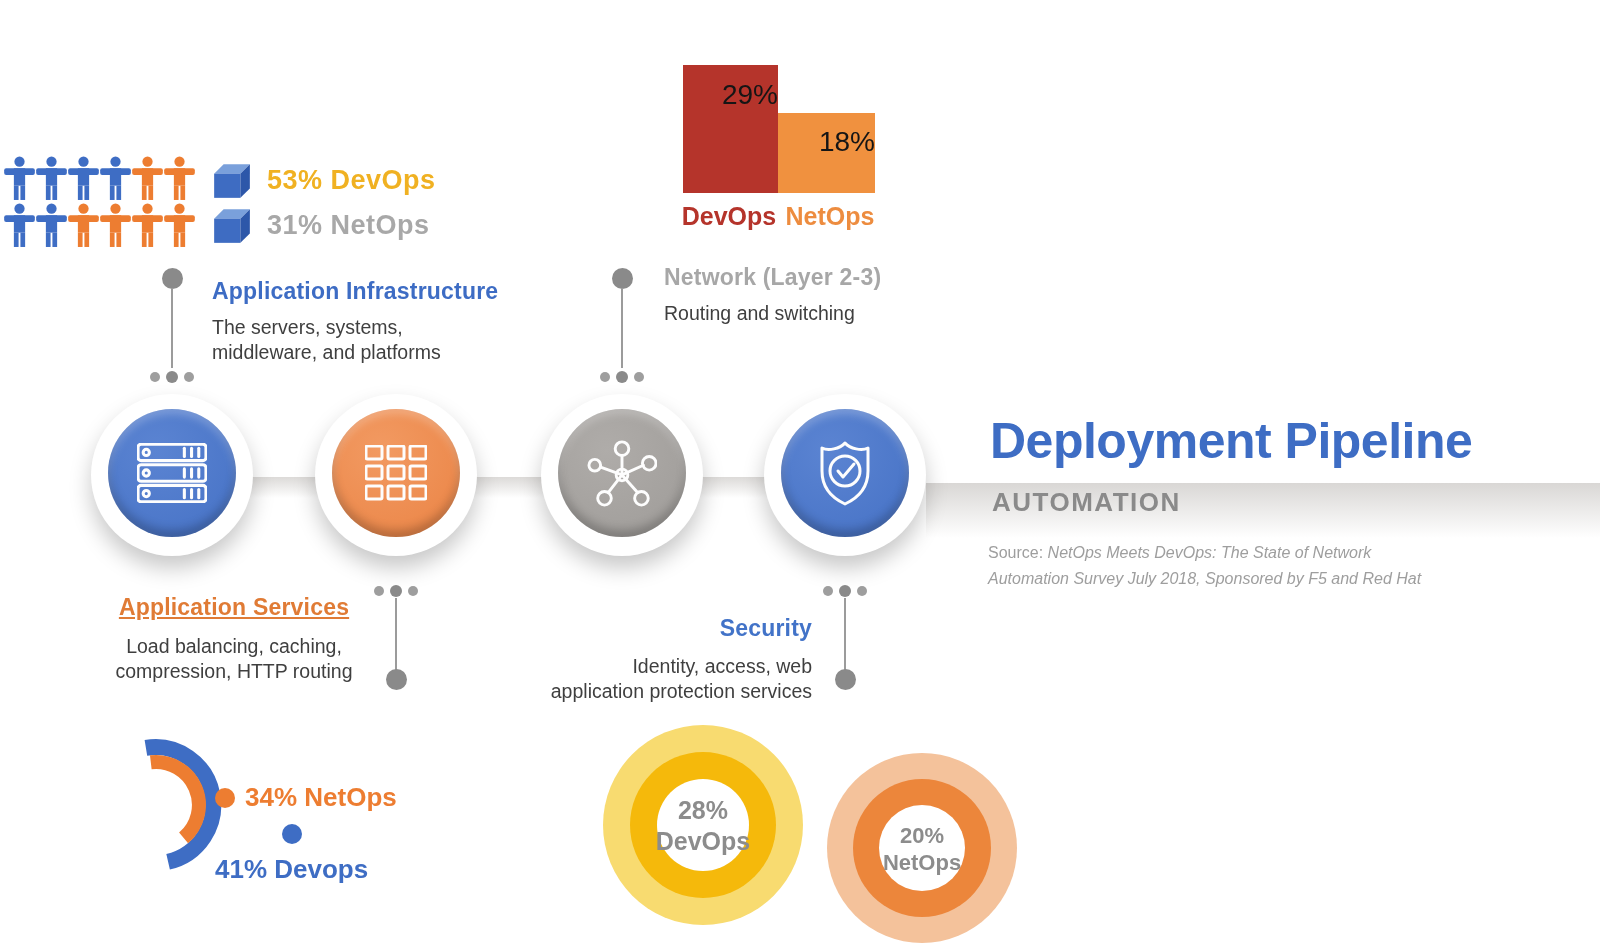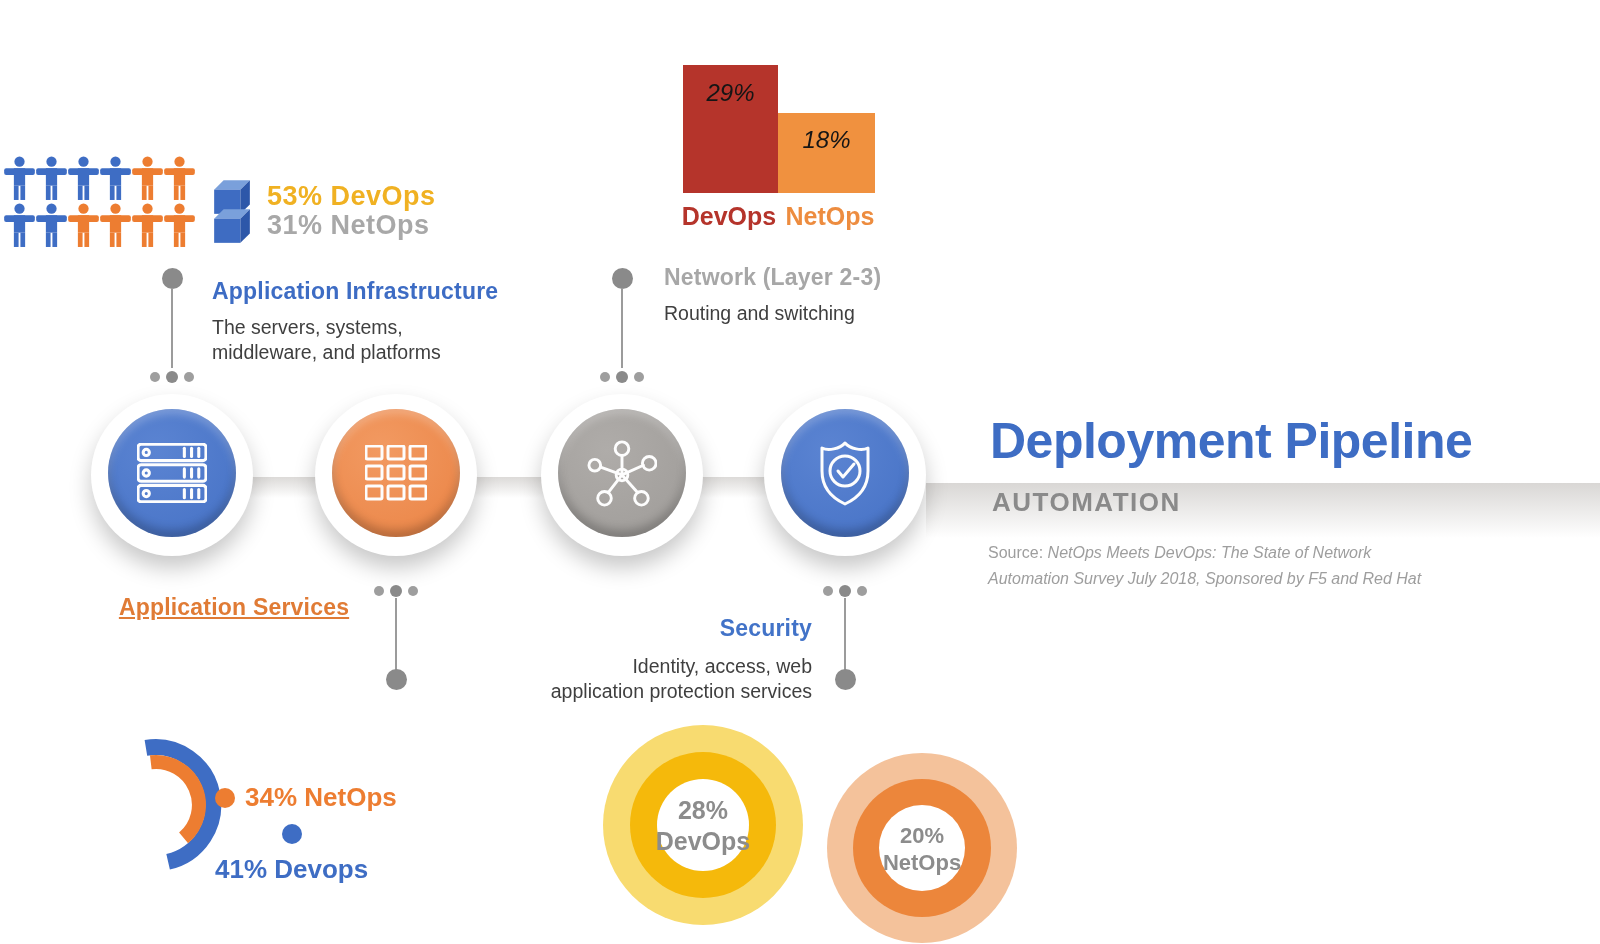--- a/index.html
+++ b/index.html
@@ -8,29 +8,29 @@
   .canvas { position:relative; width:1600px; height:944px; background:#fff; overflow:hidden; }
 
   
   .p-rows { position:absolute; left:4px; top:156px; }
   .p-row { display:flex; gap:1px; height:46px; }
   .p-row + .p-row { margin-top:1px; }
   .person { display:inline-block; width:31px; height:45px; }
   .person svg { width:100%; height:100%; display:block; }
 
   .cube-legend-row { position:absolute; display:flex; align-items:center; }
-  .cube-legend-row.r0 { left:211px; top:160px;margin-top:16px; }
+  .cube-legend-row.r0 { left:211px; top:160px; }
   .cube-legend-row.r1 { left:211px; top:205px; }
   .cube-ic { width:42px; height:40px; display:inline-block; }
   .cube-label { margin-left:14px; font-size:27px; font-weight:bold; letter-spacing:.5px; }
   .cube-label.gold { color:#F0B122; }
   .cube-label.gray { color:#A8A8A8; }
 
   
-  .bar { position:absolute; text-align:center; font-size:24px; color:#151515;font-style:italic; }
+  .bar { position:absolute; text-align:right; font-size:28px; color:#151515; }
   .bar-devops { left:683px; top:65px; width:95px; height:128px; background:#B5342B; padding-top:14px; }
   .bar-netops { left:778px; top:113px; width:97px; height:80px; background:#F0913F; padding-top:13px; }
   .bar-axis-label { position:absolute; top:202px; font-size:25px; font-weight:bold; text-align:center; }
   .bar-axis-label.devops { left:673px; width:112px; color:#B5342B; }
   .bar-axis-label.netops { left:780px; width:100px; color:#ED8C3F; }
 
   
   .band-mid { position:absolute; left:172px; top:477px; width:673px; height:21px;
               background:linear-gradient(to bottom,#DCDAD8,rgba(246,245,244,0)); z-index:0; }
   .band-right { position:absolute; left:926px; top:483px; width:674px; height:55px;
@@ -376,20 +376,22 @@
     <div class="stage-title">Application Infrastructure</div>
     <div class="stage-desc">The servers, systems,
 middleware, and platforms</div>
   </div>
   <div class="lbl lbl-network">
     <div class="stage-title">Network (Layer 2-3)</div>
     <div class="stage-desc">Routing and switching</div>
   </div>
   <div class="lbl lbl-services">
     <div class="stage-title">Application Services</div>
+    <div class="stage-desc">Load balancing, caching,
+compression, HTTP routing</div>
   </div>
   <div class="lbl lbl-security">
     <div class="stage-title">Security</div>
     <div class="stage-desc">Identity, access, web
 application protection services</div>
   </div>
 
   <div class="main-title">Deployment Pipeline</div>
   <div class="sub-title">AUTOMATION</div>
   <div class="source">

